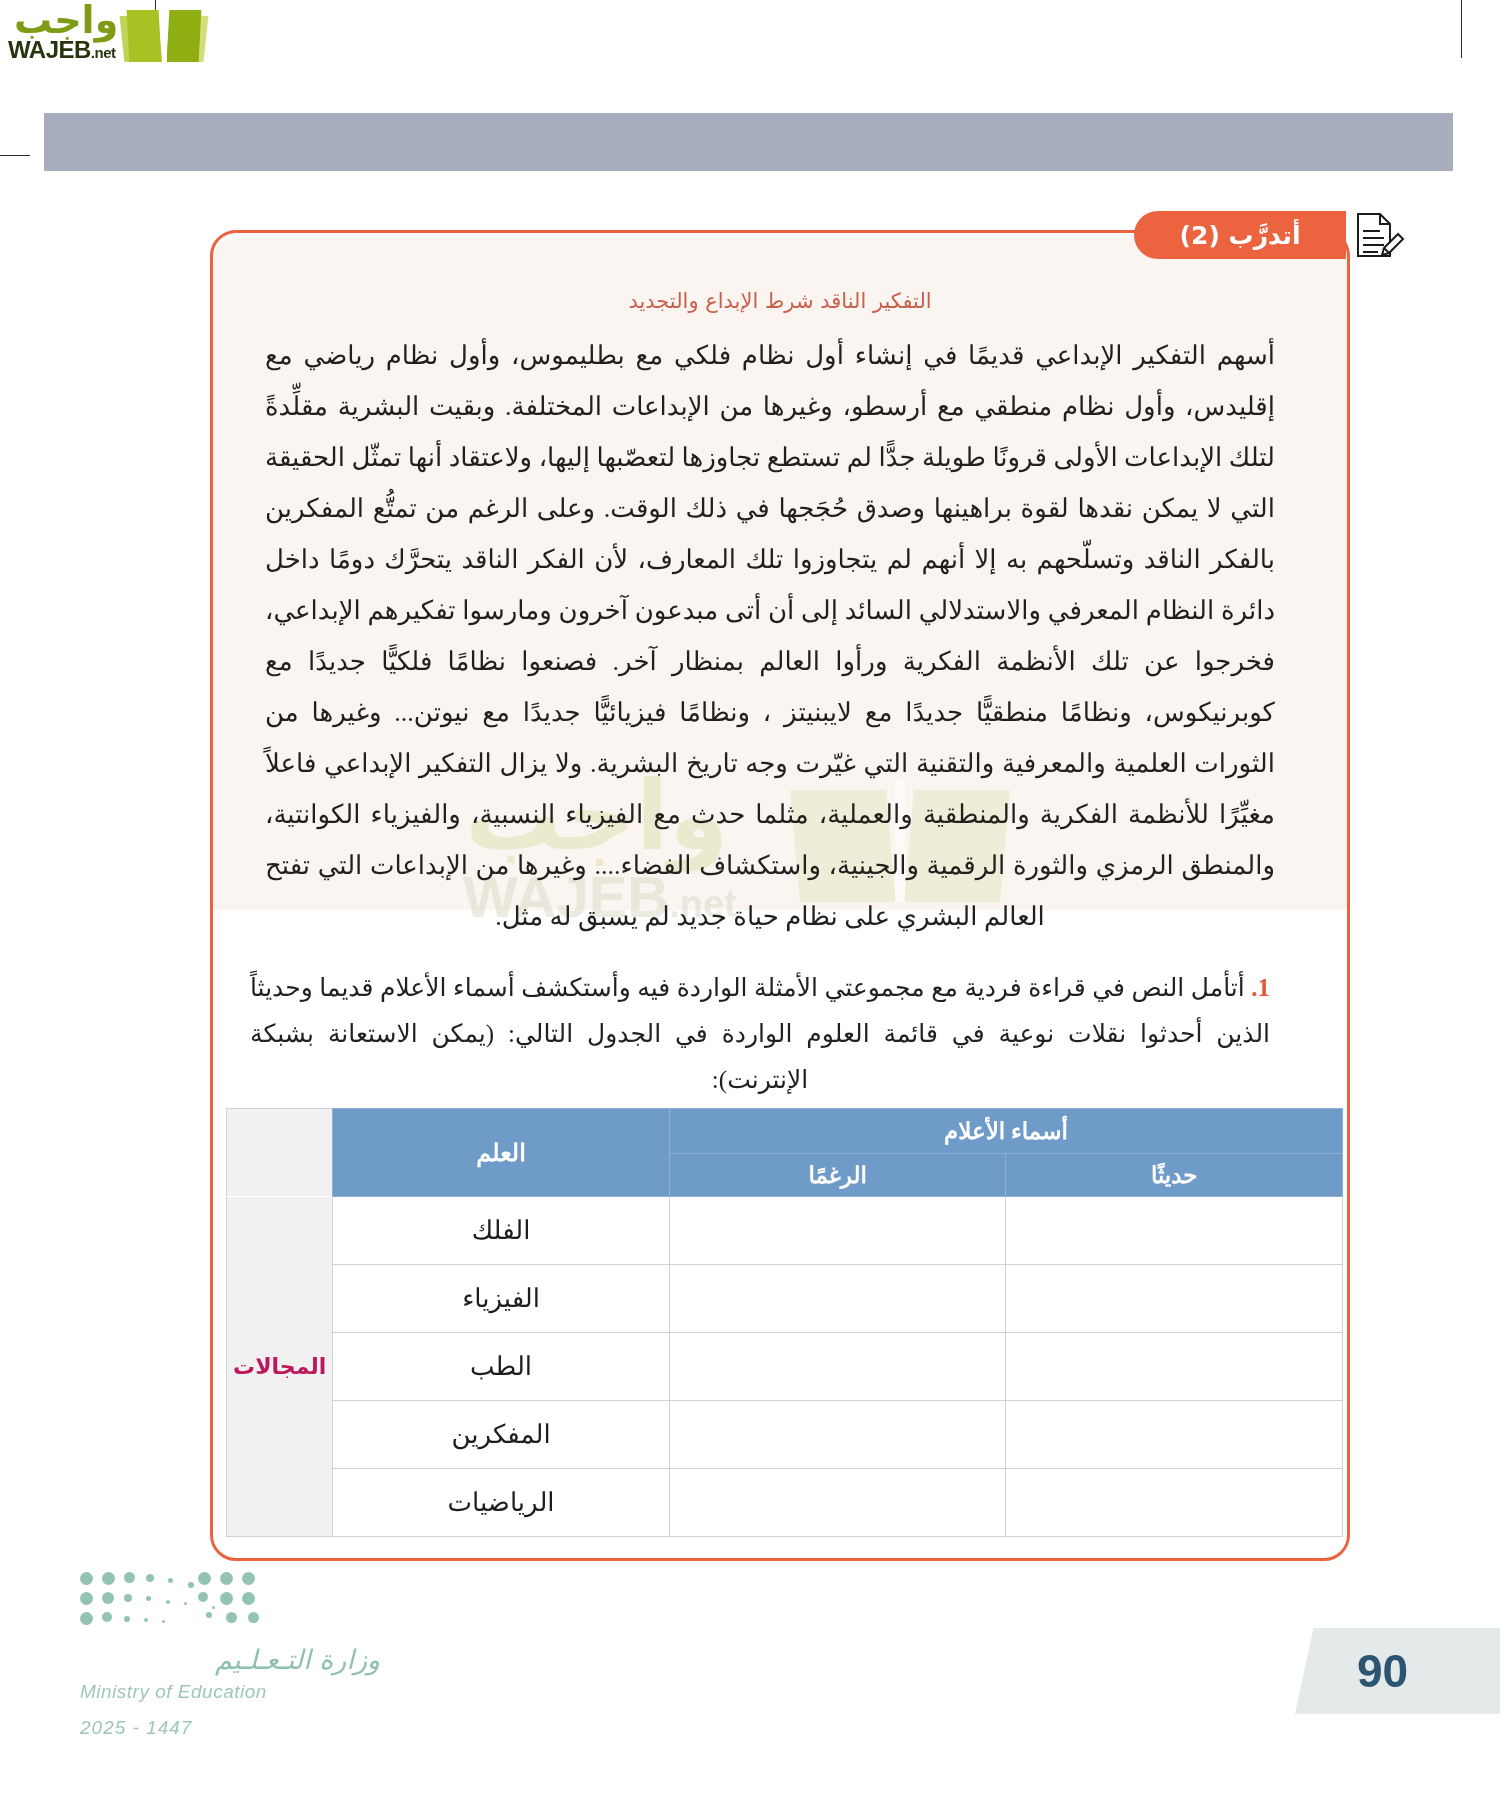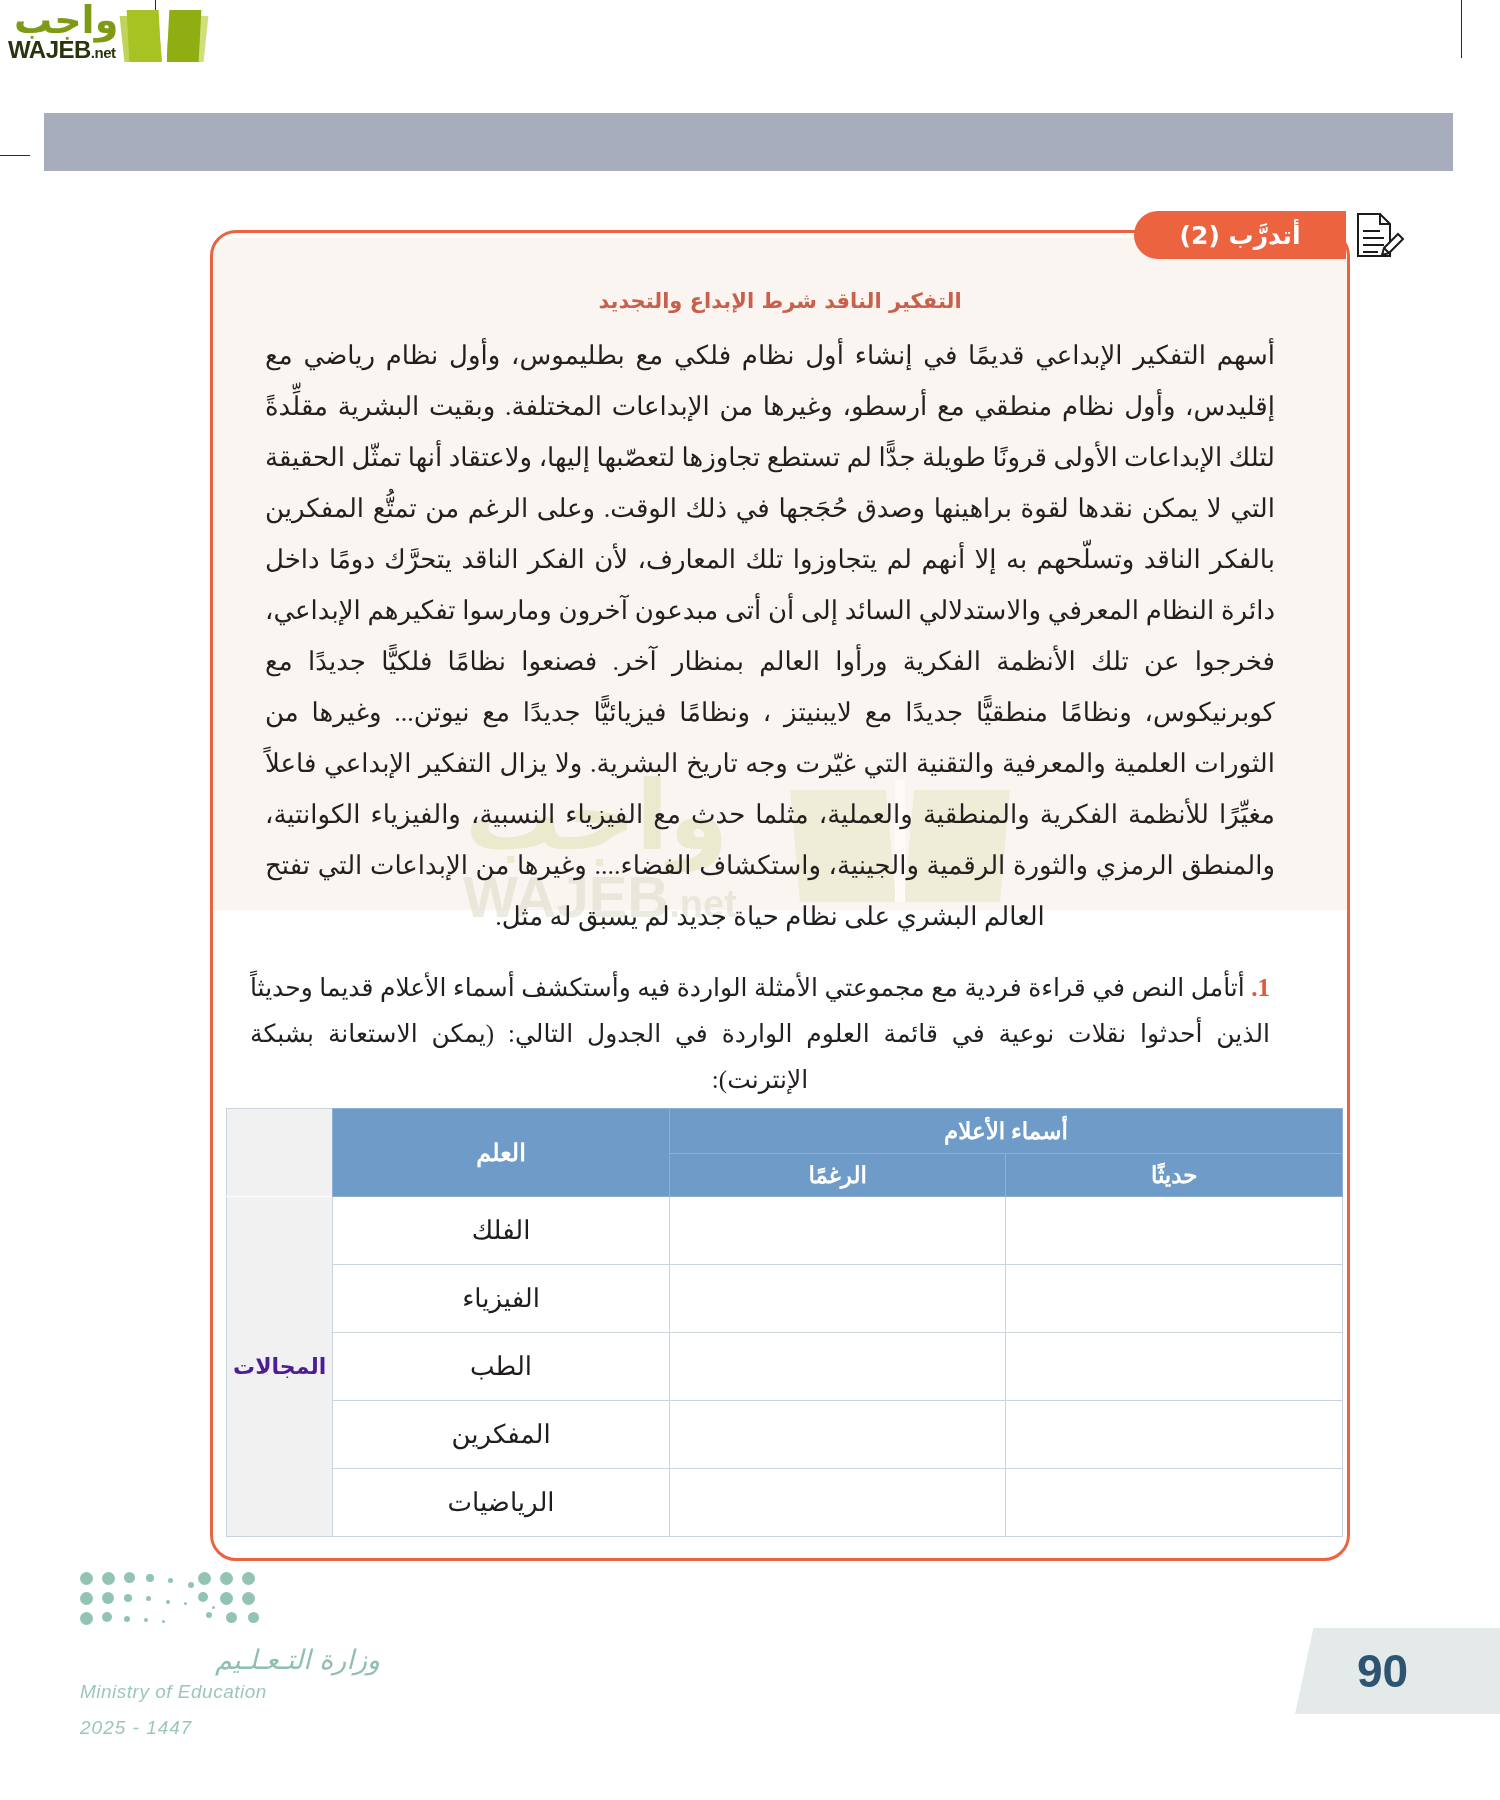--- a/index.html
+++ b/index.html
@@ -162,21 +162,21 @@
 
   .passage-title {
     position: absolute;
     top: 289px;
     left: 210px;
     width: 1140px;
     text-align: center;
     color: #c8604b;
     font-family: "DejaVu Sans", sans-serif;
     font-size: 21px;
-    font-weight: bold;
+    font-weight: normal;
     z-index: 5;
   }
 
   .passage {
     position: absolute;
     top: 330px;
     left: 265px;
     width: 1010px;
     z-index: 5;
     color: #231f1e;
@@ -280,21 +280,21 @@
     height: 67px;
     background: #ffffff;
   }
   table.grid td.domain {
     background: #f1f1f1;
     text-align: center;
     vertical-align: middle;
     font-family: "DejaVu Sans", sans-serif;
     font-size: 22px;
     font-weight: bold;
-    color: #4c1d95;
+    color: #be185d;
   }
   table.grid td.science {
     text-align: center;
     vertical-align: middle;
     font-size: 26px;
     color: #201d1c;
     background: #ffffff;
   }
 
   

